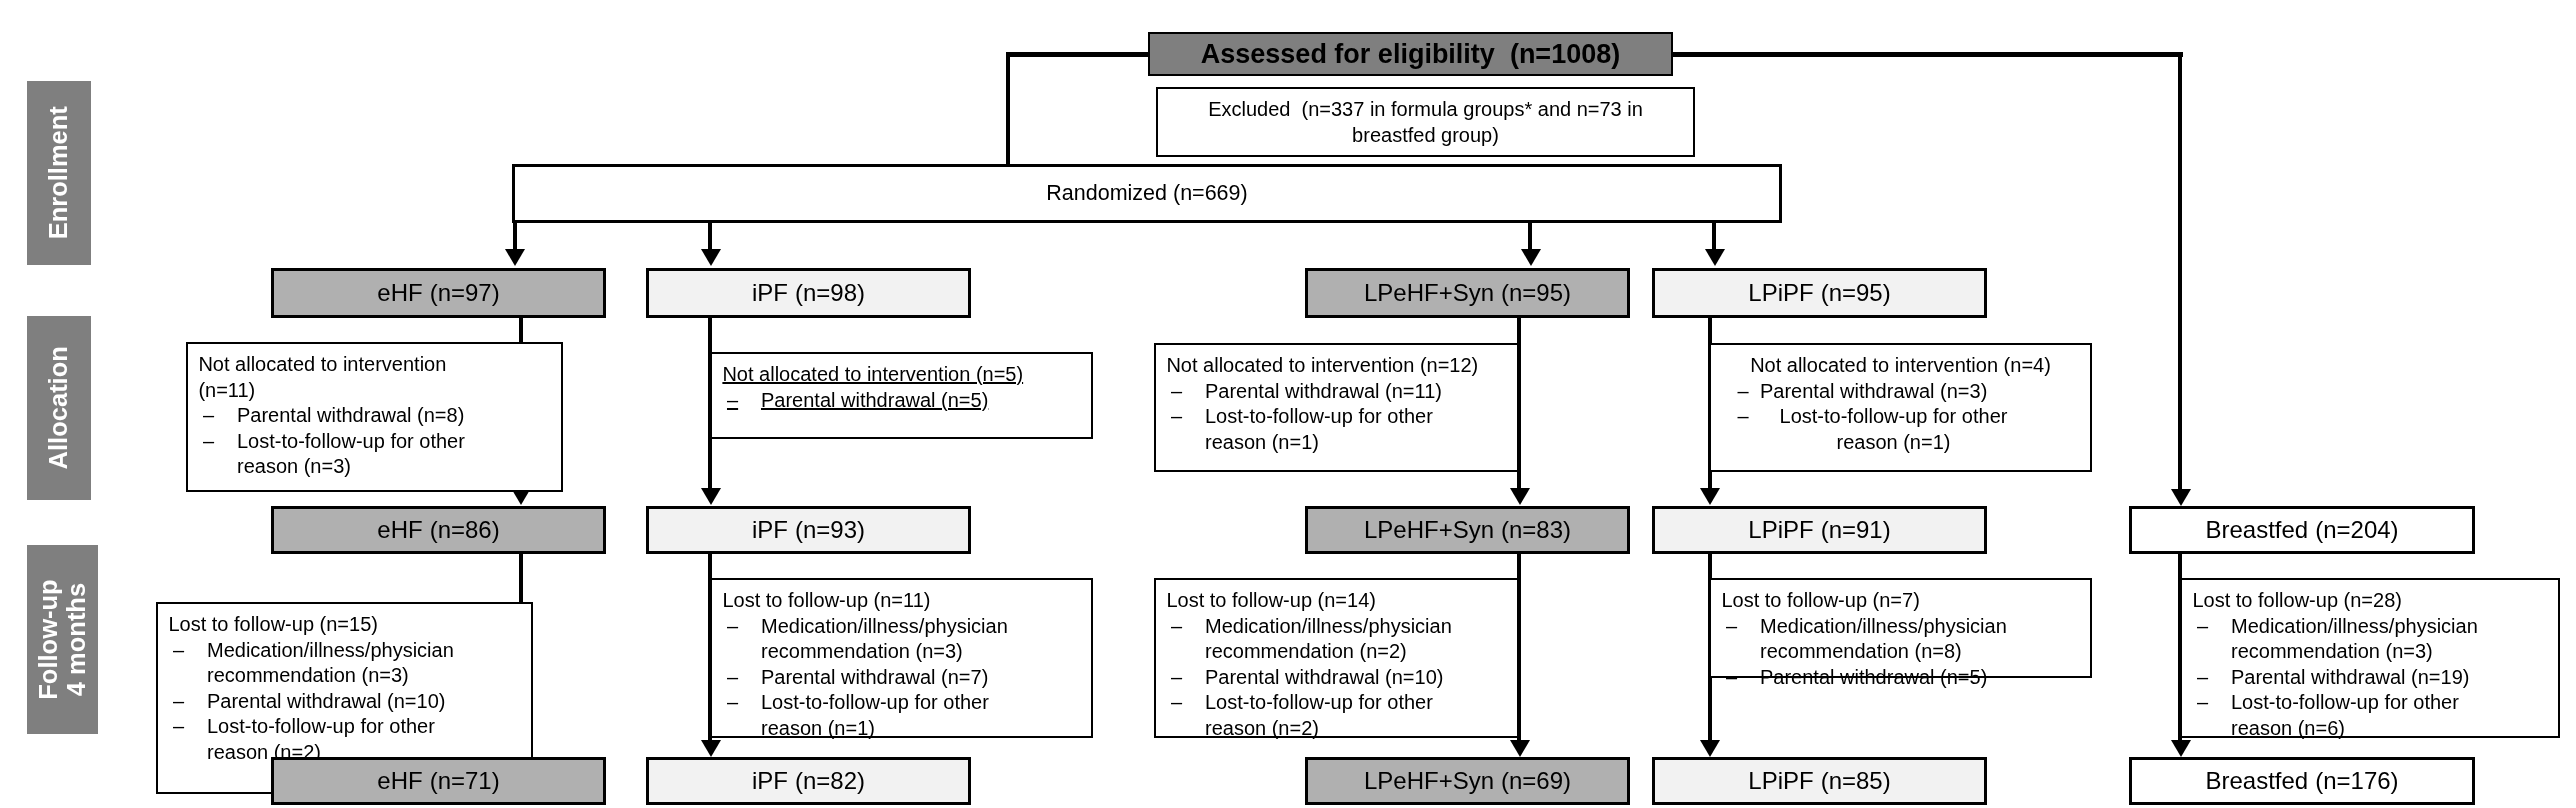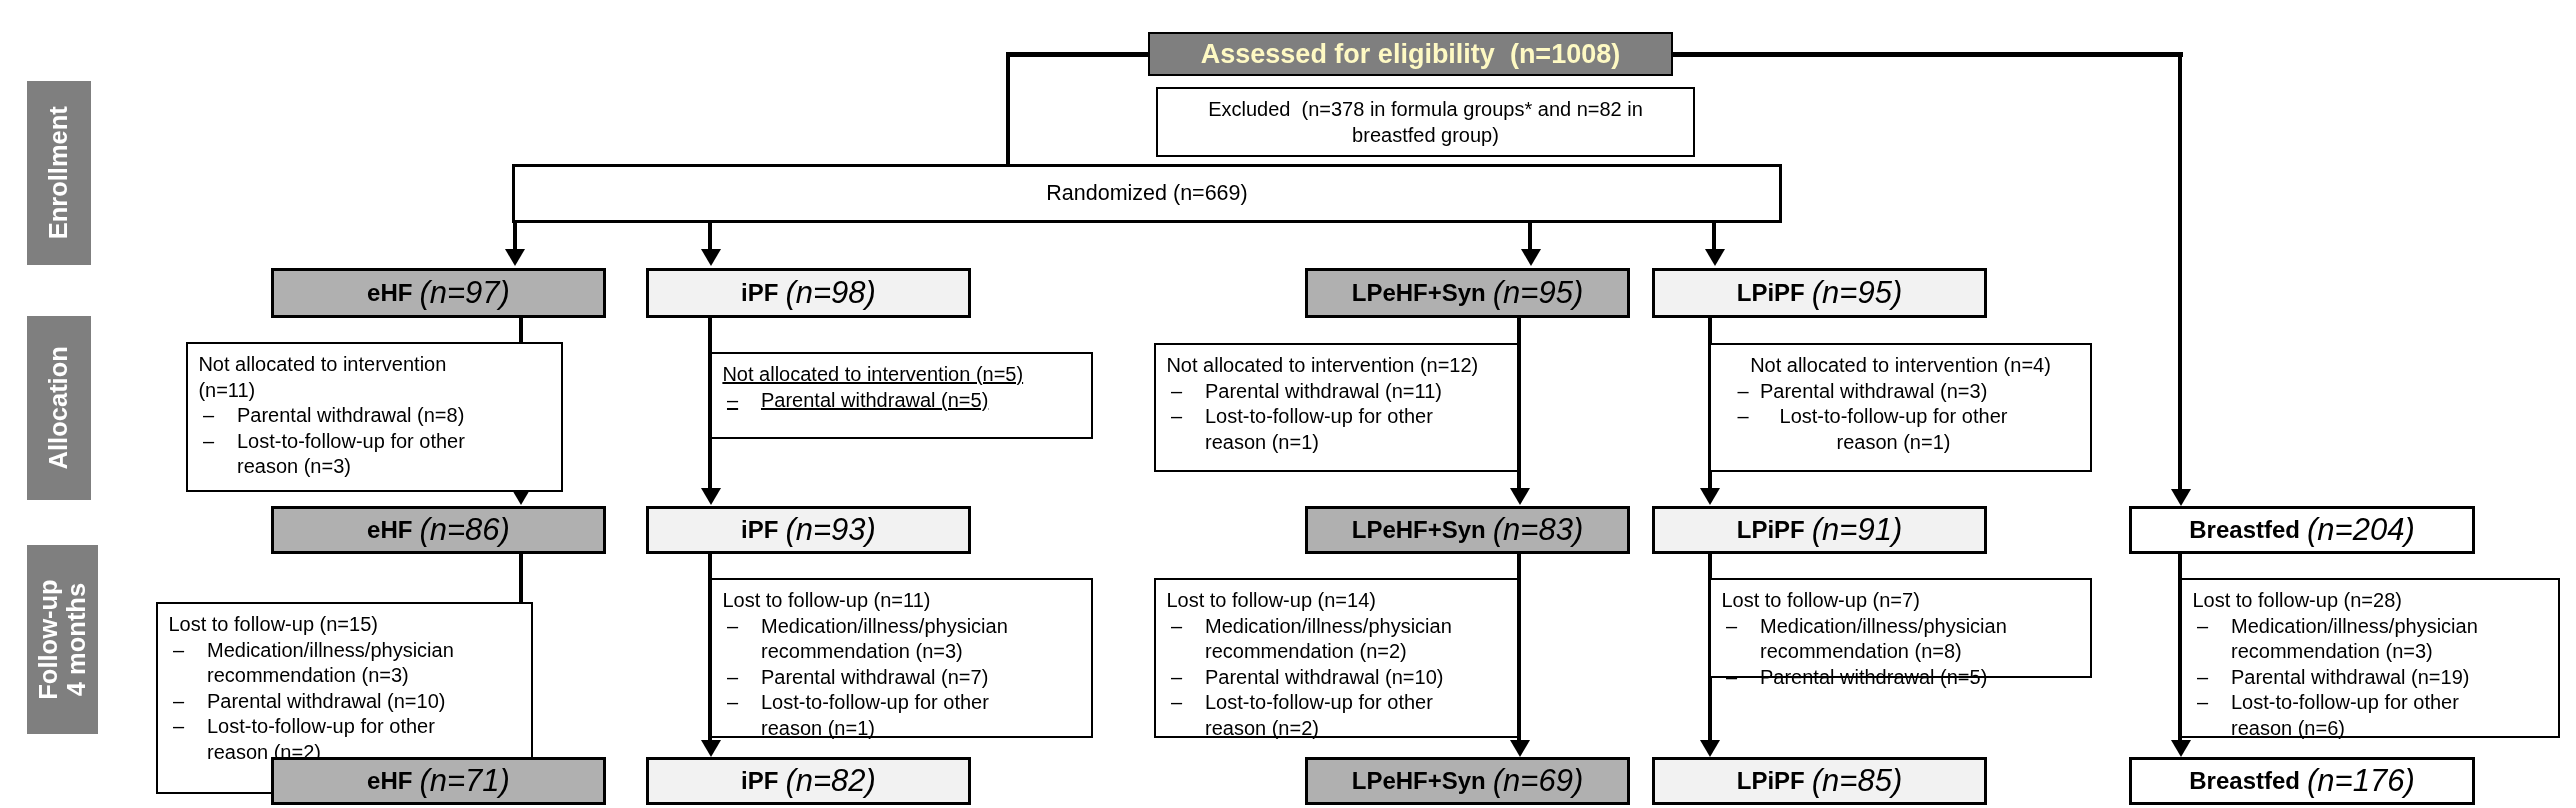--- a/index.html
+++ b/index.html
@@ -8,29 +8,29 @@
 
   
   .hl,.vl{position:absolute;background:#000;}
   .ah{position:absolute;width:0;height:0;border-left:10px solid transparent;border-right:10px solid transparent;border-top:17.4px solid #000;}
 
   
   .box{position:absolute;box-sizing:border-box;background:#fff;border:2.9px solid #000;color:#000;}
 
   
   .hdr{border-width:3.5px;display:flex;align-items:center;justify-content:center;font-size:24px;white-space:nowrap;}
-  .hdr .nm{font-weight:bold;}
-  .hdr .ct{margin-left:7px;font-size:31px;font-style:italic;}
+  .hdr .nm{font-weight:normal;}
+  .hdr .ct{margin-left:7px;font-size:24px;}
   .shade-dark{background:#b0b0b0;}
   .shade-light{background:#f2f2f2;}
   .shade-white{background:#ffffff;}
 
   
   .assessed{background:#7f7f7f;border-width:2.3px;display:flex;align-items:center;justify-content:center;
-            color:#fef9c3;font-weight:bold;font-size:27px;white-space:pre;}
+            color:#000000;font-weight:bold;font-size:27px;white-space:pre;}
   .excluded{border-width:2.3px;display:flex;align-items:center;justify-content:center;text-align:center;
             font-size:20px;line-height:1.3;padding:3.5px 11.6px;white-space:pre-wrap;}
   .randomized{border-width:3.5px;display:flex;align-items:center;justify-content:center;font-size:21.5px;}
 
   
   .rbox{font-size:20px;line-height:1.28;padding:8px 10.4px;}
   .rtitle{white-space:normal;}
   .rtitle.narrow{max-width:302px;}
   .ritem{display:flex;align-items:flex-start;}
   .rdash{flex:0 0 34px;padding-left:4.6px;}
@@ -90,21 +90,21 @@
   </div>
   <div class="slab" style="left:27px;top:545px;width:71px;height:189px;">
     <div class="rot">
       <div>Follow-up</div>
       <div>4 months</div>
     </div>
   </div>
 
   <div class="box assessed" style="left:1148px;top:32px;width:525px;height:44px;">Assessed for eligibility  (n=1008)</div>
 
-  <div class="box excluded" style="left:1156px;top:87px;width:539px;height:70px;">Excluded  (n=378 in formula groups* and n=82 in breastfed group)</div>
+  <div class="box excluded" style="left:1156px;top:87px;width:539px;height:70px;">Excluded  (n=337 in formula groups* and n=73 in breastfed group)</div>
 
   <div class="box randomized" style="left:512px;top:164px;width:1270px;height:59px;">Randomized (n=669)</div>
 
   <div class="box hdr shade-dark" style="left:271px;top:268px;width:335px;height:50px;">
     <span class="nm">eHF</span>
     <span class="ct">(n=97)</span>
   </div>
   <div class="box hdr shade-light" style="left:646px;top:268px;width:325px;height:50px;">
     <span class="nm">iPF</span>
     <span class="ct">(n=98)</span>

